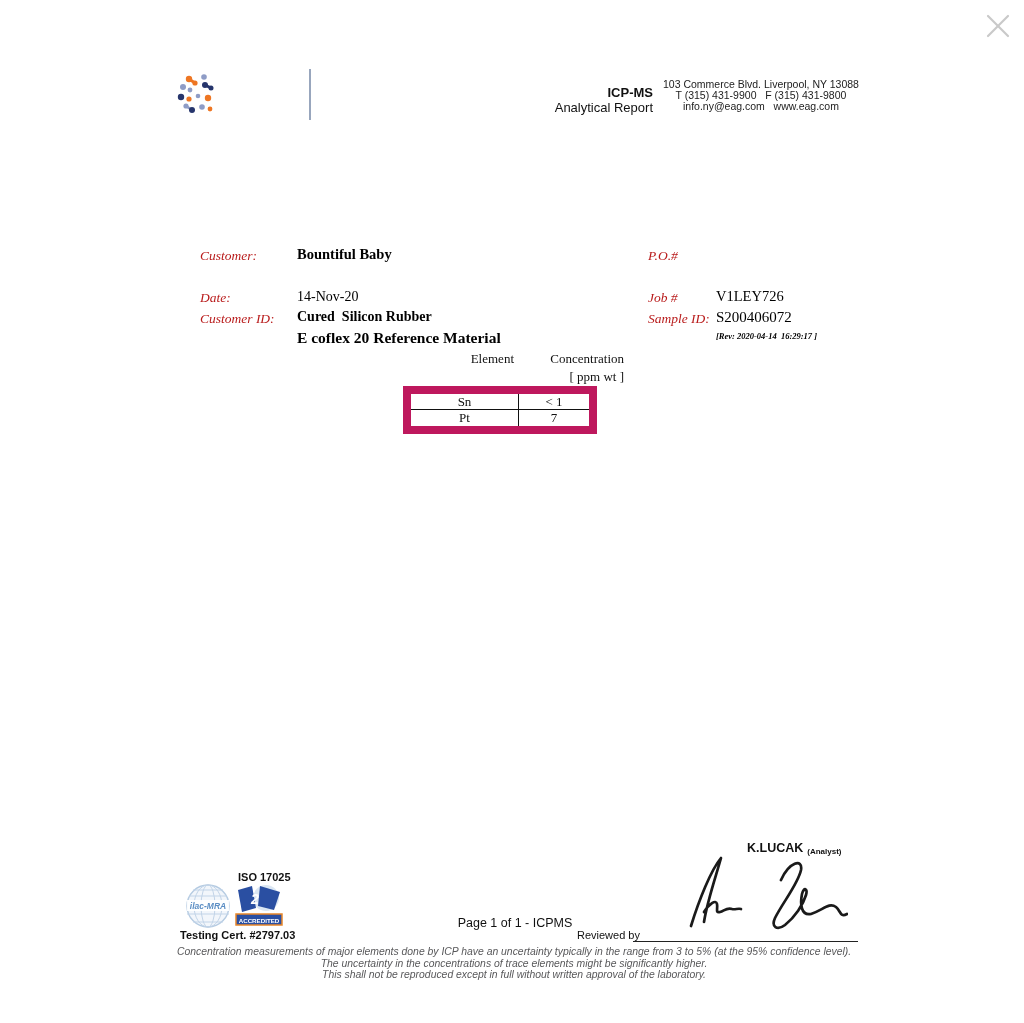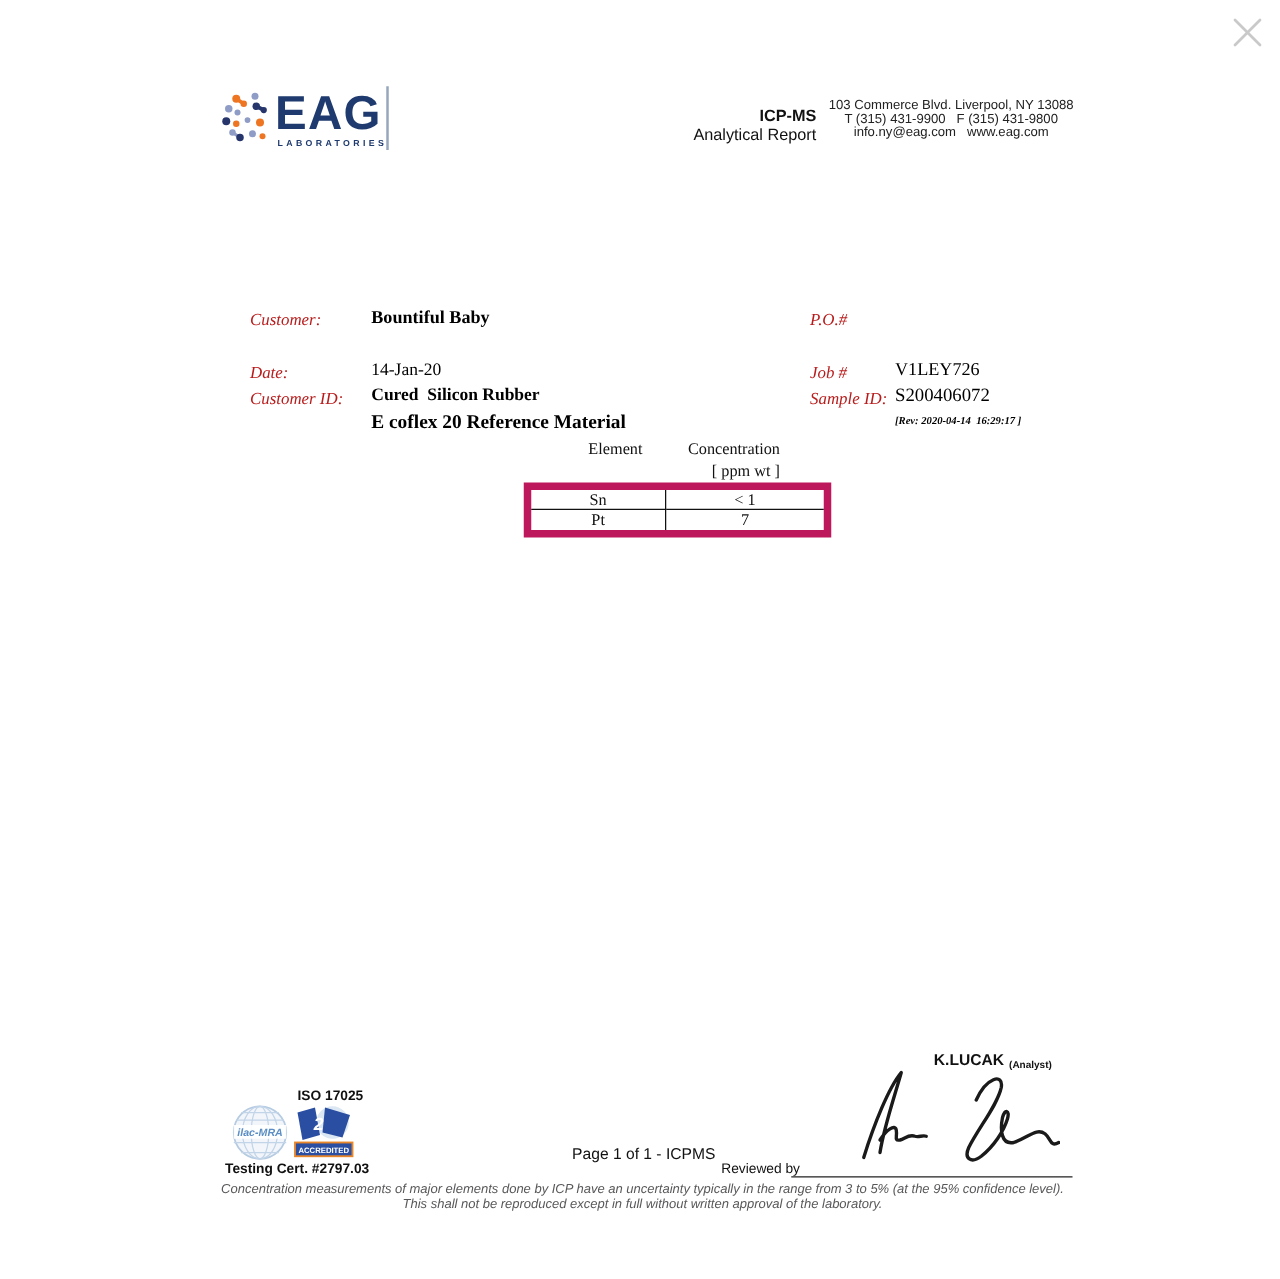--- a/index.html
+++ b/index.html
@@ -22,21 +22,21 @@
   .address { left:663px; top:79px; font-size:10.5px; line-height:10.8px; color:#222; }
 
   
   .lbl { font-family:"Liberation Serif", serif; font-style:italic; font-size:13.5px; color:#b91c1c; }
   .val { font-family:"Liberation Serif", serif; font-size:14px; color:#000; }
   .valb { font-weight:bold; }
   .rev { font-family:"Liberation Serif", serif; font-style:italic; font-weight:bold; font-size:8.5px; color:#000; }
 
   
   .tbl-hdr { font-family:"Liberation Serif", serif; font-size:13px; text-align:right; width:111px; }
-  .results-box { left:403px; top:386px; width:246px; border:6px solid #be185d; background:#fff;margin-left:16px; }
+  .results-box { left:403px; top:386px; width:194px; border:8px solid #be185d; background:#fff; }
   .results-row { display:grid; grid-template-columns:108px 1fr; }
   .results-row:first-child .cell { border-bottom:1.5px solid #111; }
   .cell { height:16px; line-height:16px; text-align:center;
           font-family:"Liberation Serif", serif; font-size:13px; }
   .cell.c1 { border-right:1.5px solid #111; }
 
   
   .analyst { left:747px; top:841px; font-size:12.5px; font-weight:bold; color:#111; }
   .analyst .role { font-size:8px; font-weight:bold; vertical-align:-2px; margin-left:4px; }
   .iso { left:206px; top:871px; font-size:11px; font-weight:bold;margin-left:32px; }
@@ -71,45 +71,41 @@
     <circle cx="12" cy="28" r="2.6" fill="#ee7623"></circle>
     <circle cx="21" cy="25" r="2.3" fill="#8e9cc6"></circle>
     <circle cx="31" cy="27" r="3.2" fill="#ee7623"></circle>
     <line x1="9" y1="35" x2="15" y2="39" stroke="#8e9cc6" stroke-width="2.6"></line>
     <circle cx="9" cy="35" r="2.6" fill="#8e9cc6"></circle>
       <circle cx="15" cy="39" r="3" fill="#26356c"></circle>
     <circle cx="25" cy="36" r="2.8" fill="#8e9cc6"></circle>
     <circle cx="33" cy="38" r="2.4" fill="#ee7623"></circle>
   </svg>
 
-  <div class="abs eag-word">
-    <div class="big">EAG</div>
-    <div class="sub">LABORATORIES</div>
-  </div>
 
   <div class="abs hdr-sep"></div>
 
 
   <div class="abs report-type">
     <div class="b">ICP-MS</div>
     <div>Analytical Report</div>
   </div>
 
   <div class="abs address">
     <div class="pre">103 Commerce Blvd. Liverpool, NY 13088</div>
     <div class="pre">T (315) 431-9900   F (315) 431-9800</div>
     <div class="pre">info.ny@eag.com   www.eag.com</div>
   </div>
 
   <div class="abs lbl" style="left:200px; top:248px;">Customer:</div>
   <div class="abs val valb" style="left:297px; top:246px; font-size:14.5px;">Bountiful Baby</div>
   <div class="abs lbl" style="left:648px; top:248px;">P.O.#</div>
 
   <div class="abs lbl" style="left:200px; top:290px;">Date:</div>
-  <div class="abs val" style="left:297px; top:289px;">14-Jan-20</div>
+  <div class="abs val" style="left:297px; top:289px;">14-Nov-20</div>
   <div class="abs lbl" style="left:648px; top:290px;">Job #</div>
   <div class="abs val" style="left:716px; top:288px; font-size:14.5px;">V1LEY726</div>
 
   <div class="abs lbl" style="left:200px; top:311px;">Customer ID:</div>
   <div class="abs val valb pre" style="left:297px; top:309px;">Cured  Silicon Rubber</div>
   <div class="abs lbl" style="left:648px; top:311px;">Sample ID:</div>
   <div class="abs val" style="left:716px; top:309px; font-size:15px;">S200406072</div>
 
   <div class="abs val valb" style="left:297px; top:329px; font-size:15.5px;">E coflex 20 Reference Material</div>
   <div class="abs rev pre" style="left:716px; top:331px;">[Rev: 2020-04-14  16:29:17 ]</div>
@@ -159,16 +155,17 @@
   </svg>
 
   <div class="abs cert">Testing Cert. #2797.03</div>
 
   <div class="abs page-num">Page 1 of 1 - ICPMS</div>
   <div class="abs reviewed">Reviewed by</div>
   <div class="abs reviewed-line"></div>
 
   <div class="abs disclaimer">
     <div>Concentration measurements of major elements done by ICP have an uncertainty typically in the range from 3 to 5% (at the 95% confidence level).</div>
+    <div>The uncertainty in the concentrations of trace elements might be significantly higher.</div>
     <div>This shall not be reproduced except in full without written approval of the laboratory.</div>
   </div>
 
 </div>
 
 </body></html>

